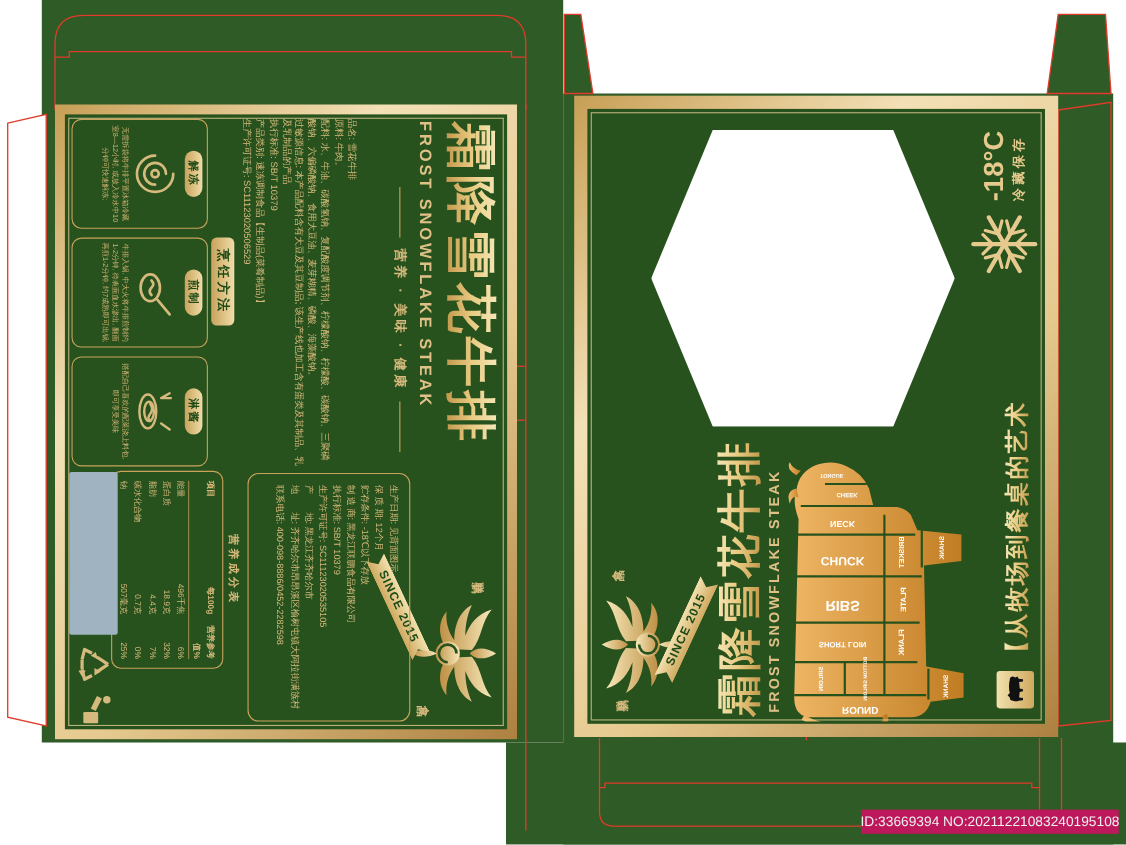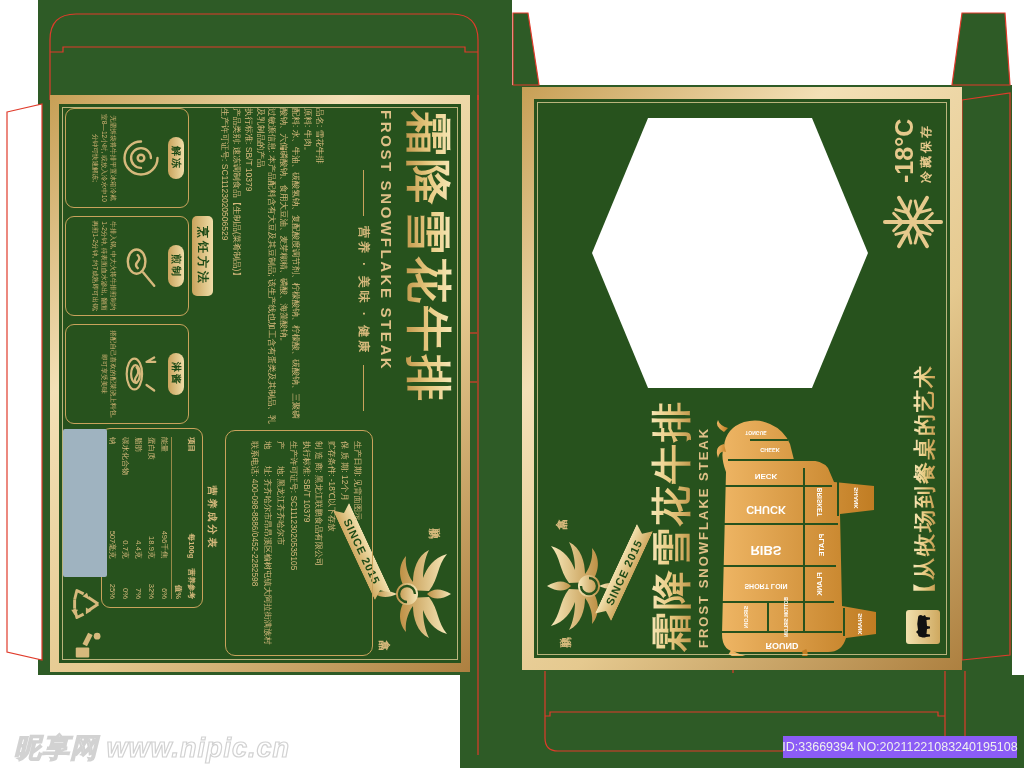--- a/index.html
+++ b/index.html
@@ -54,21 +54,21 @@
   .cowicon-box{position:absolute;width:34px;height:34px;border-radius:3px;
                background:linear-gradient(180deg,#f2e1ae,#cfa960);display:flex;align-items:center;justify-content:center;}
   .freeze{position:absolute;display:flex;align-items:center;gap:8px;}
   .freeze .t1{font-size:25px;font-weight:bold;color:#e6c98c;line-height:1.05;}
   .freeze .t2{font-size:12px;letter-spacing:3px;color:#e6c98c;font-weight:bold;}
   .cowflip{transform:scaleX(-1);}
 
   
   .hexwin{position:absolute;left:592px;top:118px;width:276px;height:270px;background:#fff;z-index:5;
           clip-path:polygon(20.3% 0,79.7% 0,100% 50%,79.7% 100%,20.3% 100%,0 50%);}
-  .idbar{position:absolute;left:783px;top:736px;width:234px;height:22px;background:#8b5cf6;z-index:10;
+  .idbar{position:absolute;left:783px;top:736px;width:234px;height:22px;background:#be185d;z-index:10;
          color:#efefef;font-size:12.5px;display:flex;align-items:center;justify-content:center;white-space:nowrap;}
   .nipic{position:absolute;left:14px;top:730px;z-index:10;font-size:27px;font-weight:bold;font-style:italic;
          color:transparent;-webkit-text-stroke:1.2px #d2d2d2;letter-spacing:1px;white-space:nowrap;}
 </style>
 </head>
 <body>
 
 <div id="stage">
 
   <svg class="abs" width="1024" height="768" style="left:0;top:0;z-index:0;">
@@ -343,16 +343,15 @@
             <div class="t2">冷藏保存</div>
           </div>
         </div>
 
       </div>
     </div>
   </div>
 
   <div class="hexwin"></div>
 
-  <div class="nipic">昵享网 www.nipic.cn</div>
   <div class="idbar">ID:33669394 NO:20211221083240195108</div>
 
 </div>
 
 </body></html>

